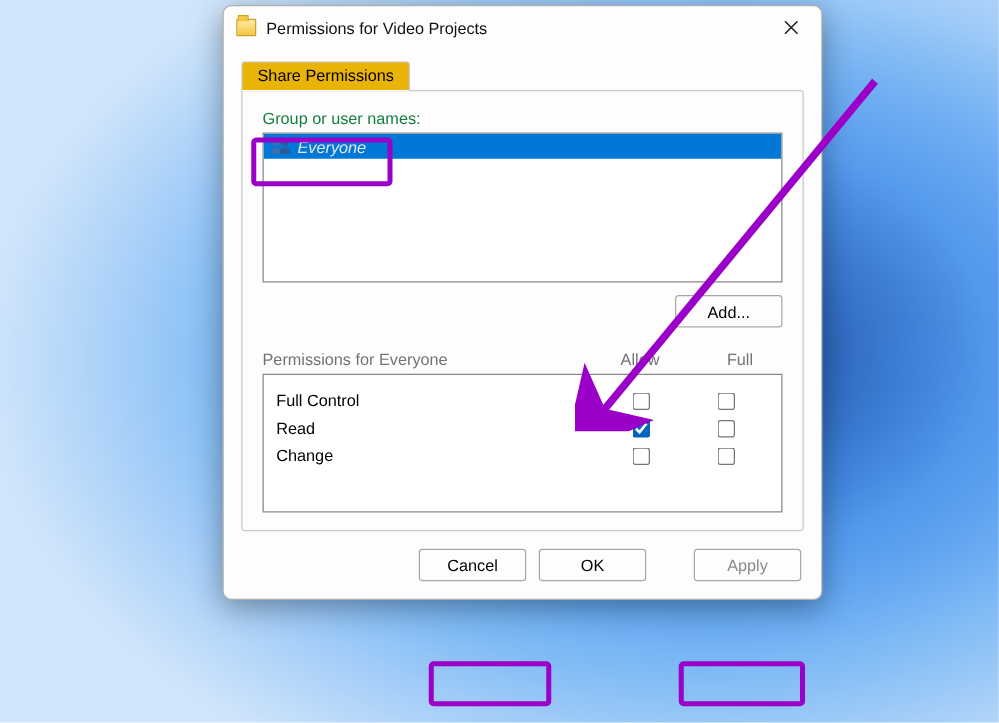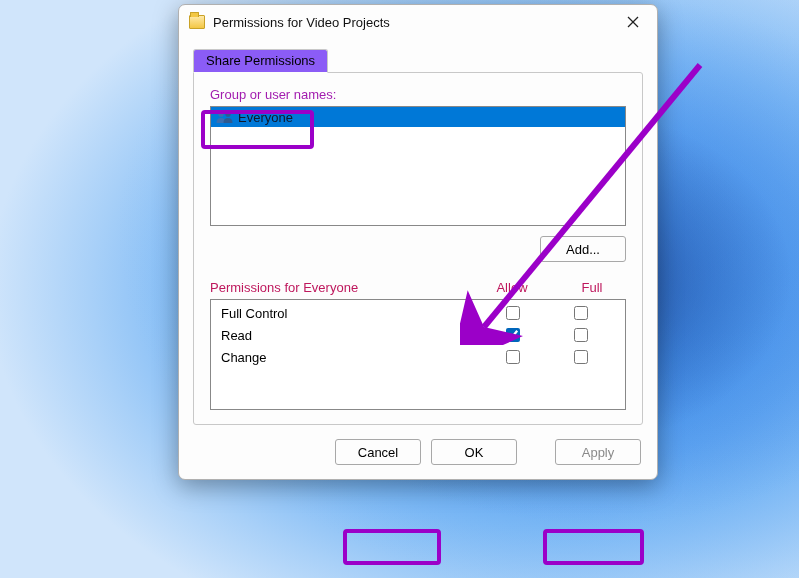--- a/index.html
+++ b/index.html
@@ -50,59 +50,59 @@
   font-size:15px; color:#222; cursor:pointer;
 }
 .content {
   flex:1; padding: 10px 14px 0 14px;
   display:flex; flex-direction:column;
 }
 .tab-strip { position:relative; height:24px; }
 .tab {
   position:absolute; top:0; left:0; height:24px;
   border:1px solid #c8c8c8; border-bottom:1px solid #fdfdfd;
-  background:#8b5cf6; padding: 3px 12px 0 12px;
+  background:#eab308; padding: 3px 12px 0 12px;
   border-radius:3px 3px 0 0; z-index:2;
 }
 .tab-panel {
   border:1px solid #c8c8c8; border-radius:0 3px 3px 3px;
   margin-top:-1px; flex:1; padding: 14px 16px;
   display:flex; flex-direction:column;
 }
-.label { margin-bottom:4px; color:#a21caf; }
+.label { margin-bottom:4px; color:#15803d; }
 .userlist {
   border:1px solid #888; height:120px; background:#fff;
   overflow:hidden;
 }
 .userlist .row {
   height:20px; display:flex; align-items:center;
-  background:#0078d7; color:#0f172a; padding:0 4px;
+  background:#0078d7; color:#e5e5e5; padding:0 4px;font-style:italic;
 }
 .users-icon { width:20px; height:14px; margin-right:3px; display:inline-flex; }
 .btn-row {
   display:flex; justify-content:flex-end; gap:24px; margin-top:10px;
 }
 .btn {
   min-width:86px; height:26px;
   border:1px solid #a8a8a8; background:#fdfdfd;
   border-radius:3px; font: inherit; cursor:pointer;
   padding: 0 10px;
 }
 .btn:disabled { color:#8a8a8a; cursor:default;margin-left:28px; }
 .perm-header {
-  display:flex; margin-top:18px; margin-bottom:4px; color:#be185d;gap:12px;
+  display:flex; margin-top:18px; margin-bottom:4px; color:#737373;gap:12px;
 }
 .perm-header .spacer { flex:1; }
 .perm-header .col { width:68px; text-align:center; }
 .perm-box {
   border:1px solid #888; flex:1; background:#fff;
   padding: 6px 10px;
 }
 .perm-row {
-  display:flex; align-items:flex-start; height:22px;
+  display:flex; align-items:flex-end; height:22px;
 }
 .perm-row .pname { flex:1; }
 .perm-row .cb { width:68px; display:flex; justify-content:center; }
 input[type=checkbox] {
   width:14px; height:14px; accent-color:#0066bb; cursor:pointer;
 }
 .footer {
   height:54px; display:flex; align-items:center; justify-content:flex-end;
   gap:10px; padding: 0 16px;
 }

